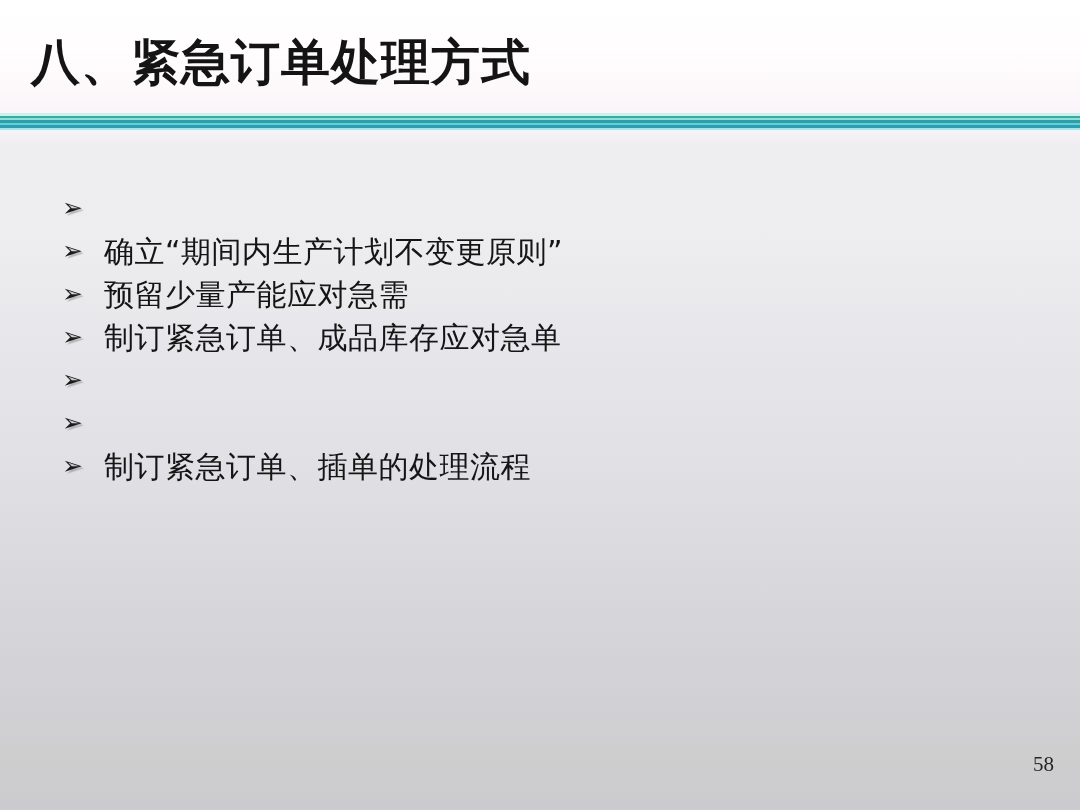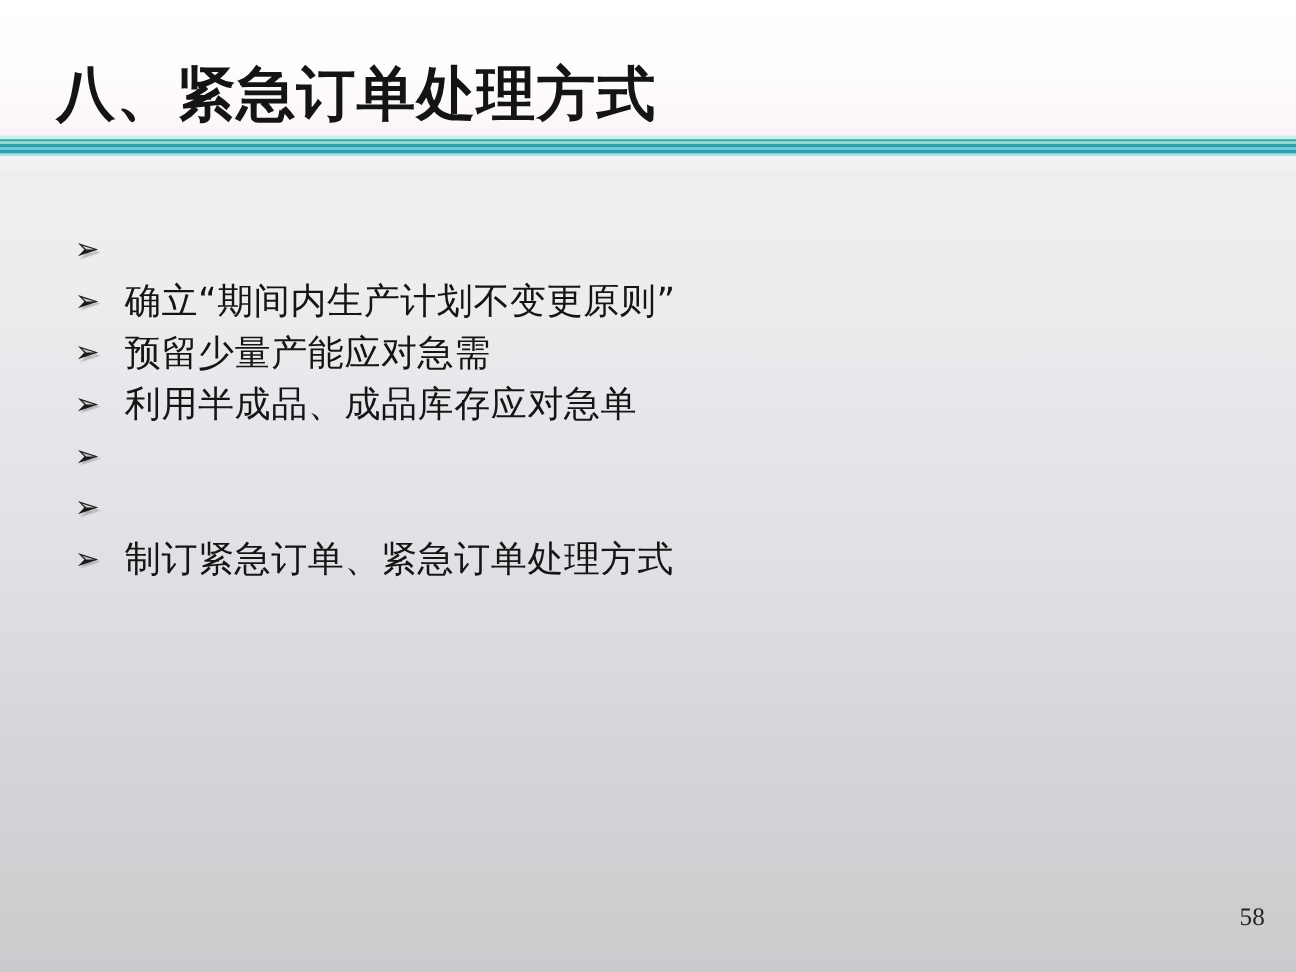--- a/index.html
+++ b/index.html
@@ -39,21 +39,21 @@
     position: absolute;
     left: 0;
     top: 0;
     width: 1080px;
     height: 112px;
   }
   .slide-title {
     position: absolute;
     left: 31px;
     top: 33px;
-    margin: 16px;
+    margin: 0;
     font-family: "DejaVu Sans", "Liberation Sans", sans-serif;
     font-weight: bold;
     font-size: 49px;
     line-height: 60px;
     letter-spacing: 1px;
     color: #141414;
     white-space: nowrap;
   }
 
   
@@ -152,29 +152,29 @@
     <li class="bullet-item">
       <span class="bullet-marker">➢</span>
       <span class="bullet-text">确立“期间内生产计划不变更原则”</span>
     </li>
     <li class="bullet-item">
       <span class="bullet-marker">➢</span>
       <span class="bullet-text">预留少量产能应对急需</span>
     </li>
     <li class="bullet-item">
       <span class="bullet-marker">➢</span>
-      <span class="bullet-text">利用半成品、成品库存应对急单</span>
+      <span class="bullet-text">制订紧急订单、成品库存应对急单</span>
     </li>
     <li class="bullet-item">
       <span class="bullet-marker">➢</span>
     </li>
     <li class="bullet-item">
       <span class="bullet-marker">➢</span>
     </li>
     <li class="bullet-item">
       <span class="bullet-marker">➢</span>
-      <span class="bullet-text">制订紧急订单、紧急订单处理方式</span>
+      <span class="bullet-text">制订紧急订单、插单的处理流程</span>
     </li>
   </ul>
 
   <div class="page-number">58</div>
 
 </div>
 
 </body></html>

